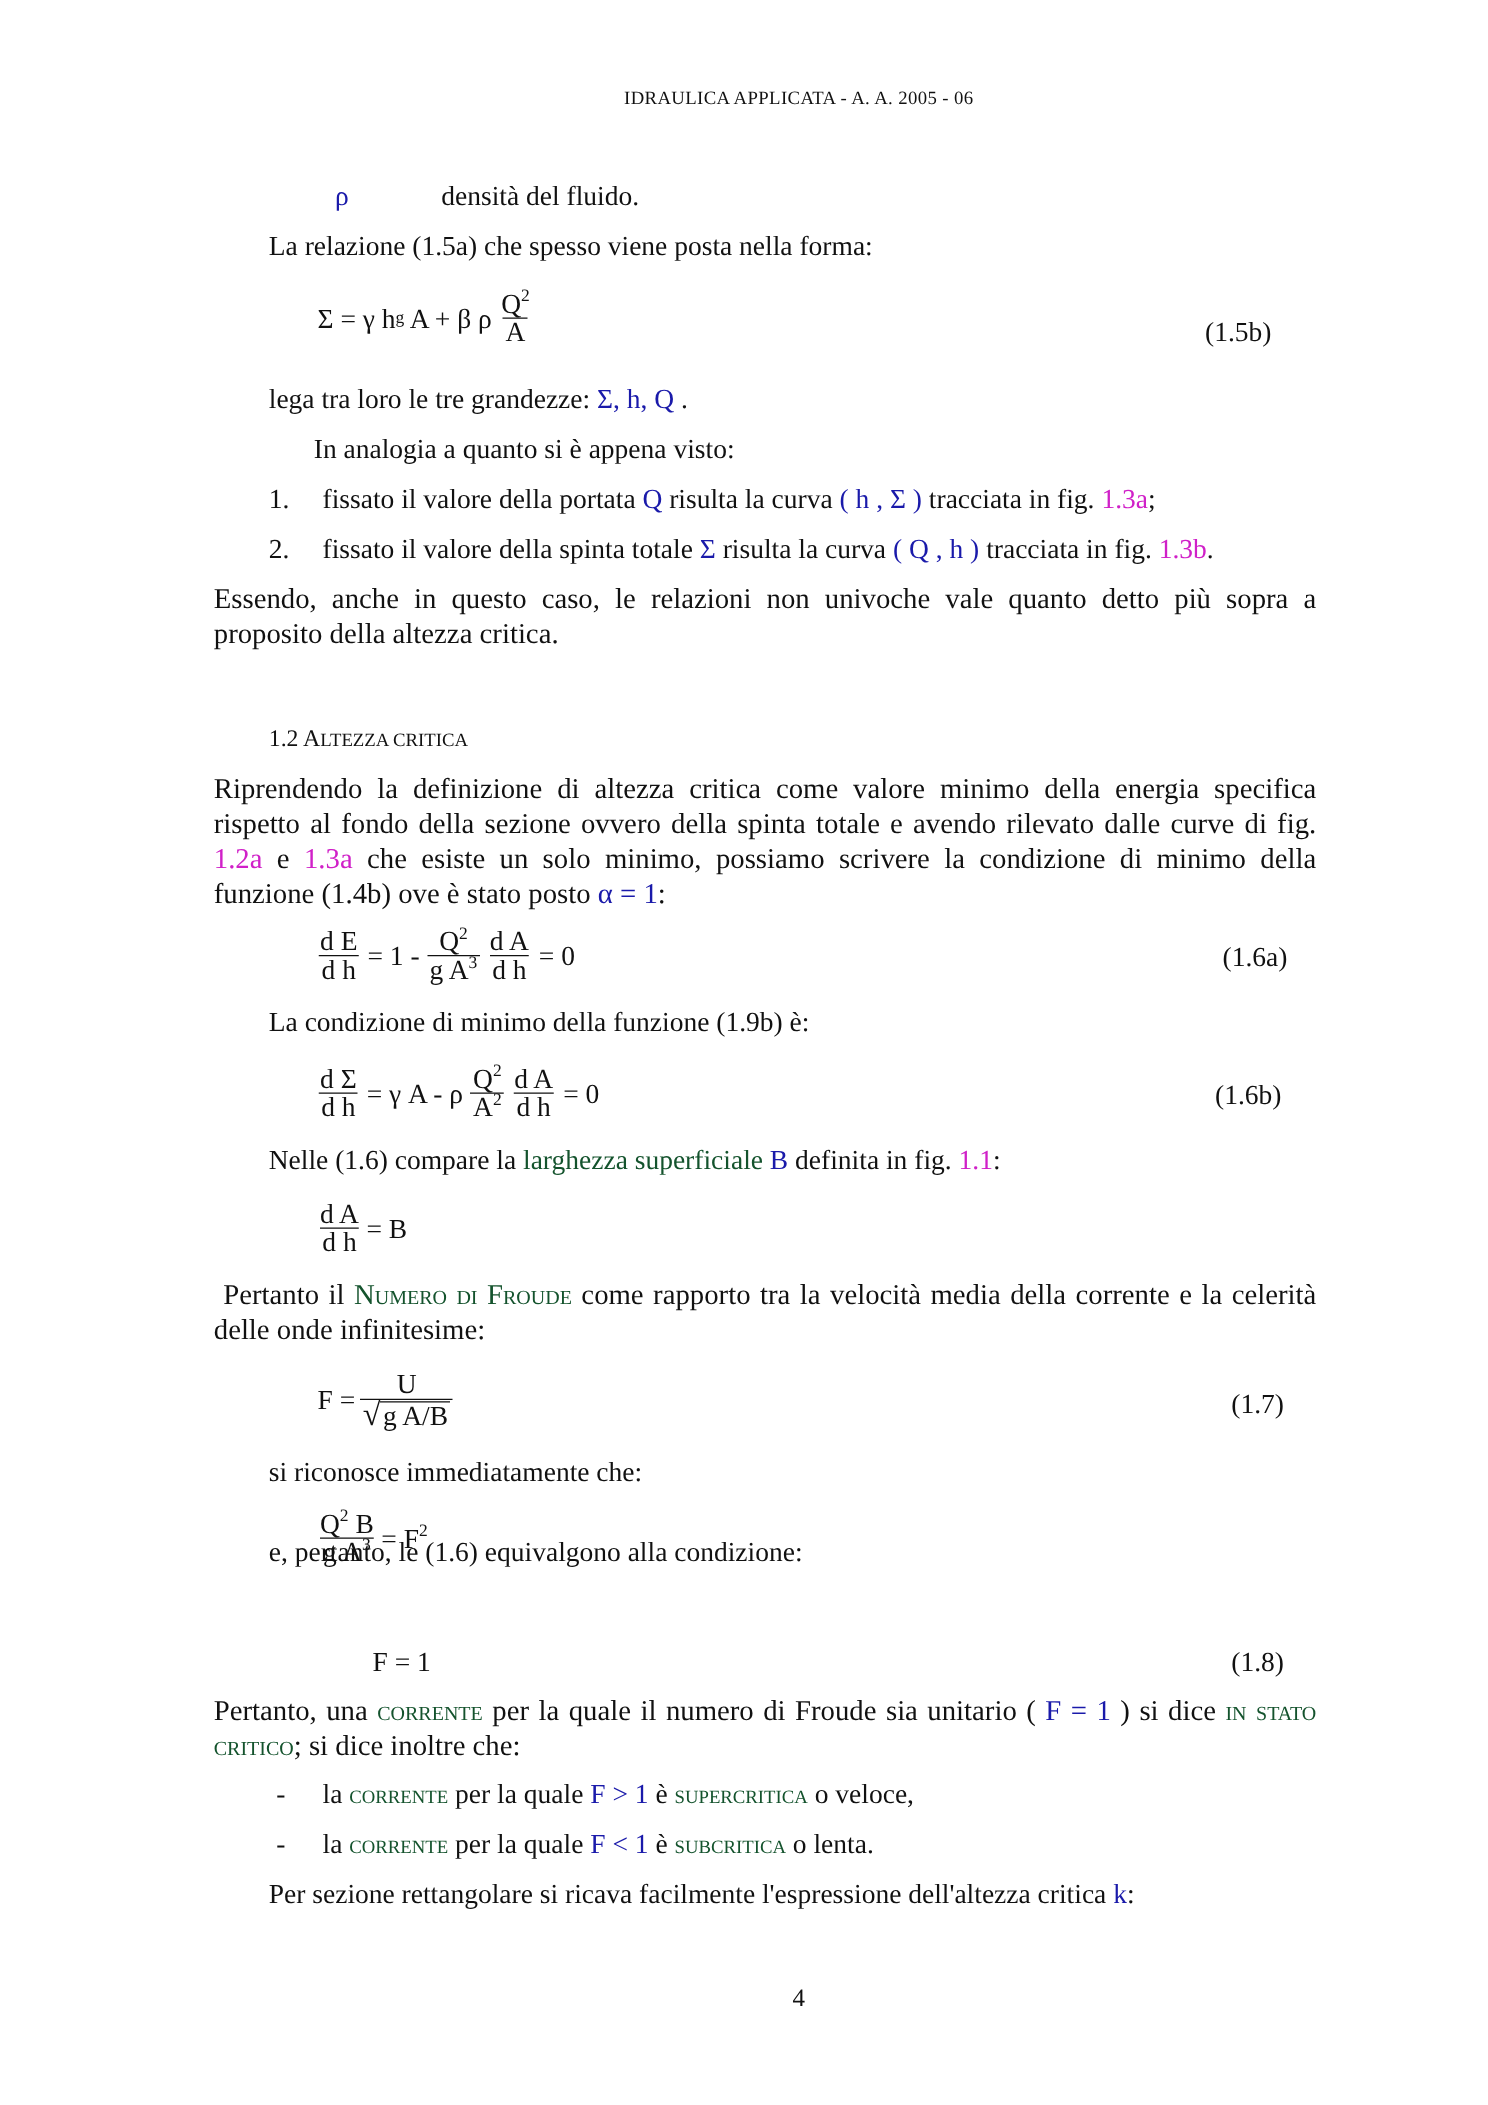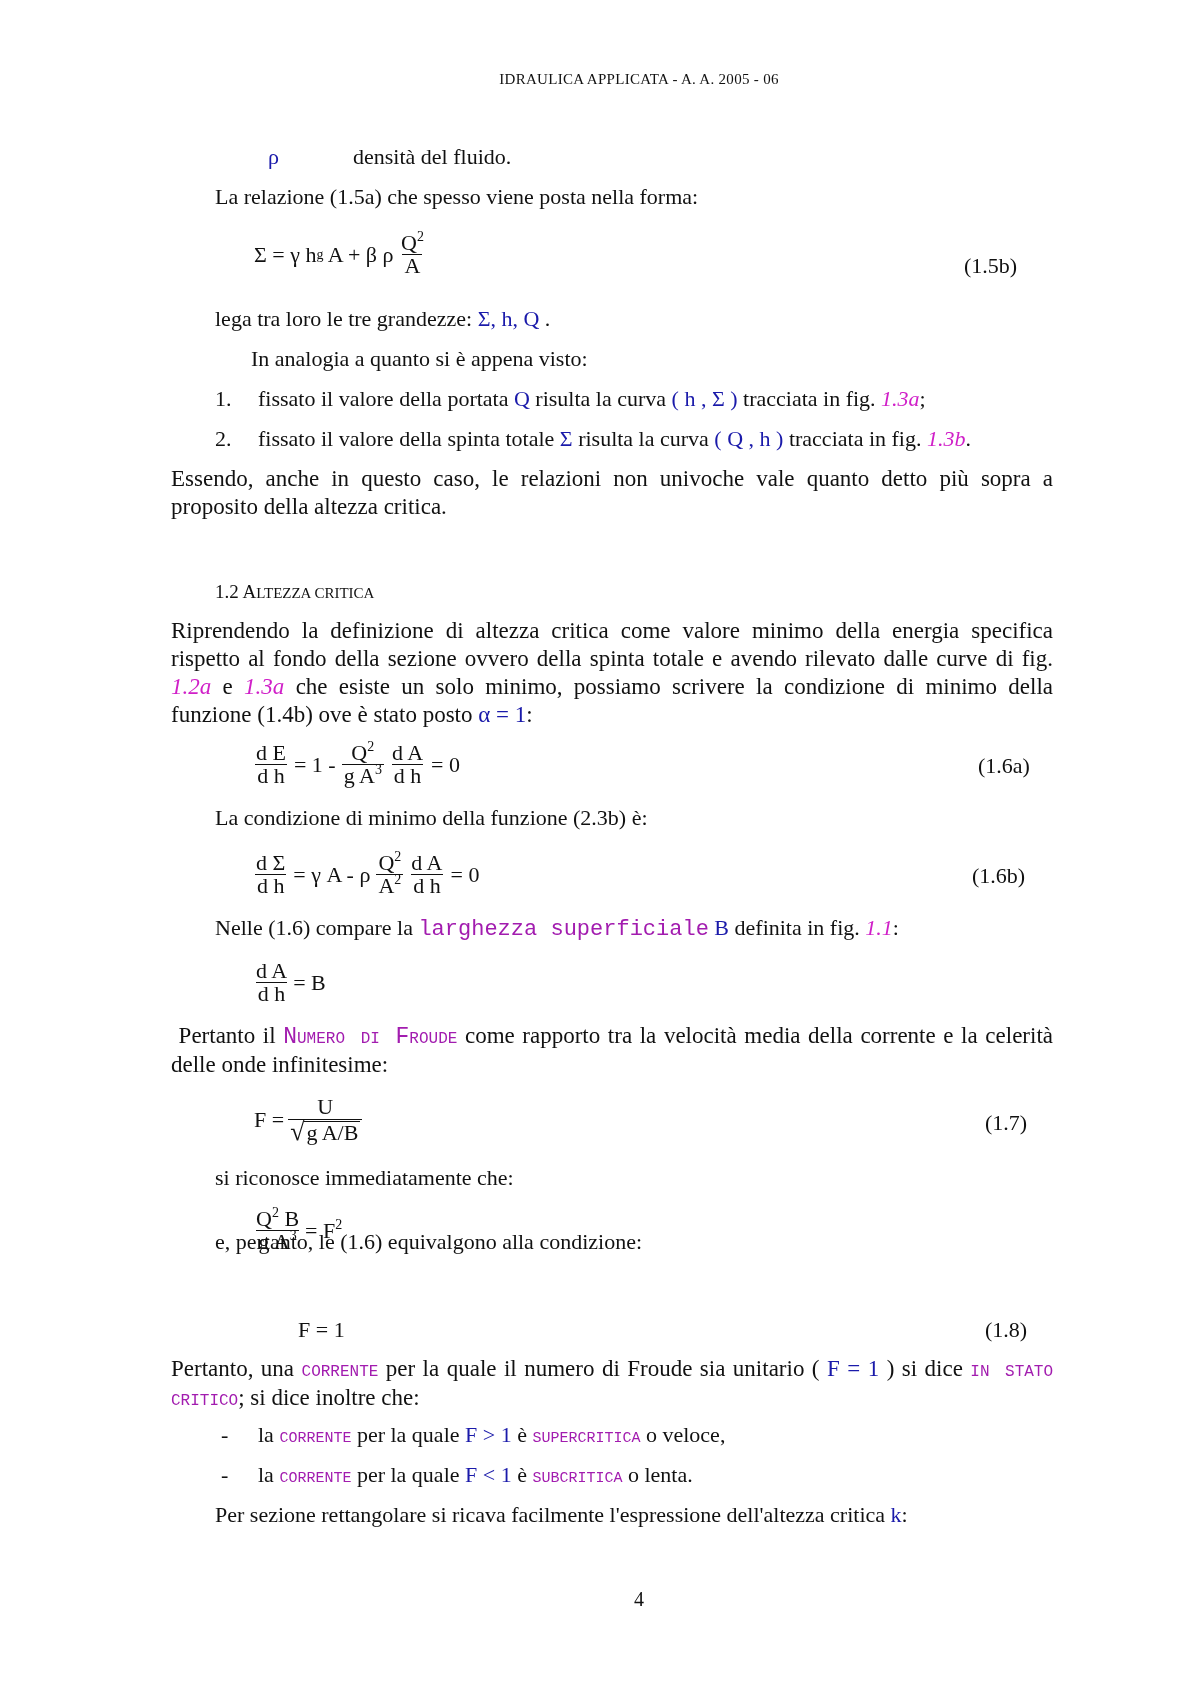--- a/index.html
+++ b/index.html
@@ -4,22 +4,22 @@
 <style>
   html, body { margin: 0; padding: 0; background: #ffffff; }
   body {
     width: 1190px; height: 1684px; position: relative; overflow: hidden;
     font-family: "Liberation Serif", "DejaVu Serif", serif;
     color: #111111;
   }
   .abs { position: absolute; white-space: nowrap; padding-left: 44px; }
   .txt { font-size: 22px; line-height: 28px; }
   .blue { color: #1a1aaa; }
-  .mag { color: #d020c8; font-style: italic; }
-  .red { color: #a21caf; font-family: Liberation Mono, monospace; }
+  .mag { color: #d020c8; }
+  .red { color: #14532d; }
   .sc { font-variant: small-caps; }
   .header { font-size: 15px; letter-spacing: 0.3px; }
   .para { position: absolute; left: 171px; width: 882px; font-size: 23px; line-height: 28px; text-align: justify; }
   .eqnum { position: absolute; font-size: 22px; line-height: 28px; }
   .frac { display: inline-flex; flex-direction: column; align-items: center; vertical-align: middle; line-height: 22px; }
   .frac .num { padding: 0 2px; }
   .frac .den { border-top: 1.5px solid #111; padding: 0 2px; }
   .eq { position: absolute; font-size: 22px; display: flex; align-items: center; white-space: nowrap; text-align: right; }
   sup { font-size: 14px; vertical-align: 9px; line-height: 0; }
   sub { font-size: 14px; vertical-align: -4px; line-height: 0; }
@@ -76,21 +76,21 @@
       <span class="den"><span>g A</span><sup>3</sup></span>
     </span>
   <span class="frac">
       <span class="num">d A</span>
       <span class="den">d h</span>
     </span>
   <span>= 0</span>
 </div>
 <div class="eqnum" style="left:978px; top:752px;">(1.6a)</div>
 
-<div class="abs txt" style="left:171px; top:804px;">La condizione di minimo della funzione (2.3b) è:</div>
+<div class="abs txt" style="left:171px; top:804px;">La condizione di minimo della funzione (1.9b) è:</div>
 
 <div class="eq" style="left:254px; top:852px; gap:6px;">
   <span class="frac">
       <span class="num">d Σ</span>
       <span class="den">d h</span>
     </span>
   <span>= γ A - ρ</span>
   <span class="frac">
       <span class="num"><span>Q</span><sup>2</sup></span>
       <span class="den"><span>A</span><sup>2</sup></span>

